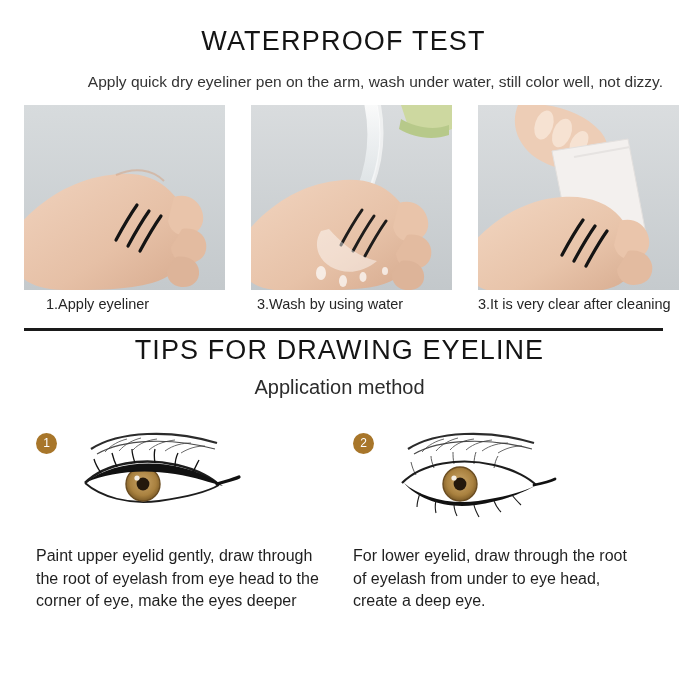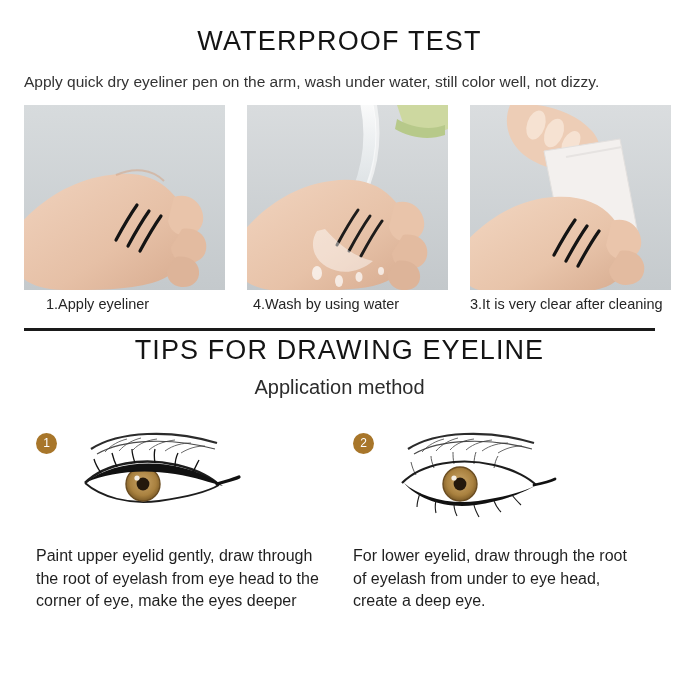--- a/index.html
+++ b/index.html
@@ -8,32 +8,32 @@
     width: 679px;
     height: 679px;
     background: #ffffff;
     font-family: "Liberation Sans", sans-serif;
     color: #1d1d1d;
     overflow: hidden;
   }
 
   
   .section-top {
-    padding: 26px 24px 0 24px;
+    padding: 26px 16px 0 24px;
   }
   .title-1 {
     text-align: center;
     font-size: 27px;
     letter-spacing: 1.2px;
     font-weight: 400;
     color: #141414;
     margin: 0 0 16px 0;
   }
   .subtitle-1 {
-    text-align: left;
+    text-align: right;
     font-size: 15.5px;
     font-weight: 400;
     color: #333333;
     margin: 0 0 14px 0;
   }
 
   .photo-row {
     display: flex;
     justify-content: space-between;
     gap: 8px;
@@ -217,21 +217,21 @@
           <path d="M78,124 C92,140 108,152 126,156 C112,168 94,170 80,162
                    C66,154 62,138 70,126 Z" fill="#ffffff" opacity=".45"></path>
           <g fill="#ffffff" opacity=".7">
             <ellipse cx="70" cy="168" rx="5" ry="7"></ellipse>
             <ellipse cx="92" cy="176" rx="4" ry="6"></ellipse>
             <ellipse cx="112" cy="172" rx="3.5" ry="5"></ellipse>
             <ellipse cx="134" cy="166" rx="3" ry="4"></ellipse>
           </g>
         </svg>
       </div>
-      <div class="caption c2">4.Wash by using water</div>
+      <div class="caption c2">3.Wash by using water</div>
     </div>
 
     <div class="photo-col">
       <div class="photo">
         <svg viewBox="0 0 201 185" width="201" height="185" preserveAspectRatio="none">
           <defs>
             <linearGradient id="bg3" x1="0" y1="0" x2="0" y2="1">
               <stop offset="0%" stop-color="#dadddf"></stop>
               <stop offset="100%" stop-color="#c5cacd"></stop>
             </linearGradient>

